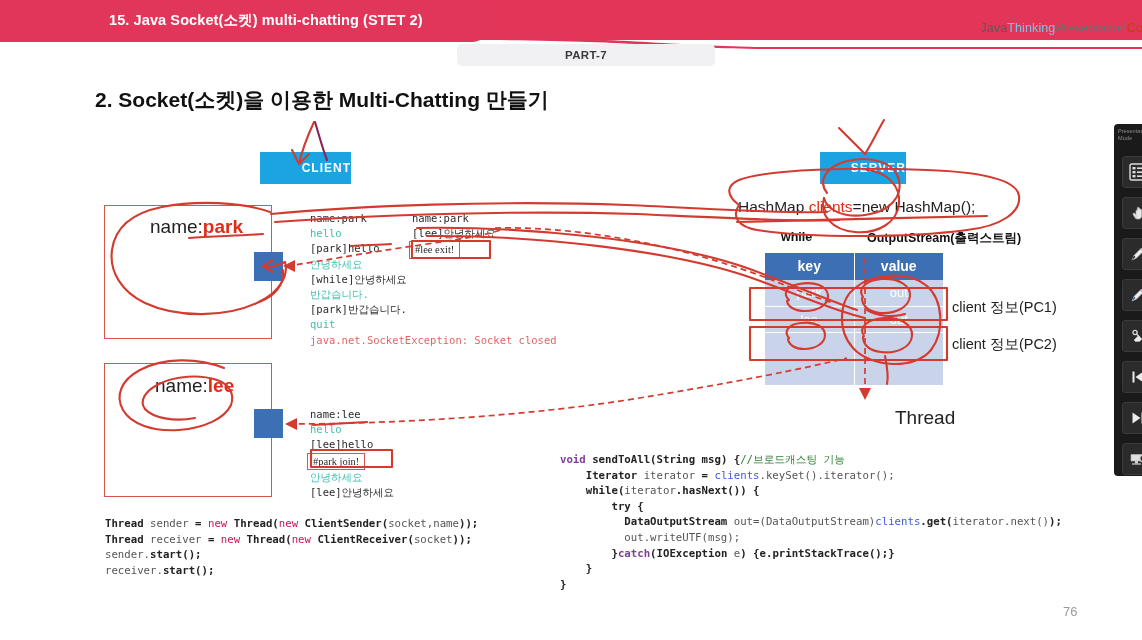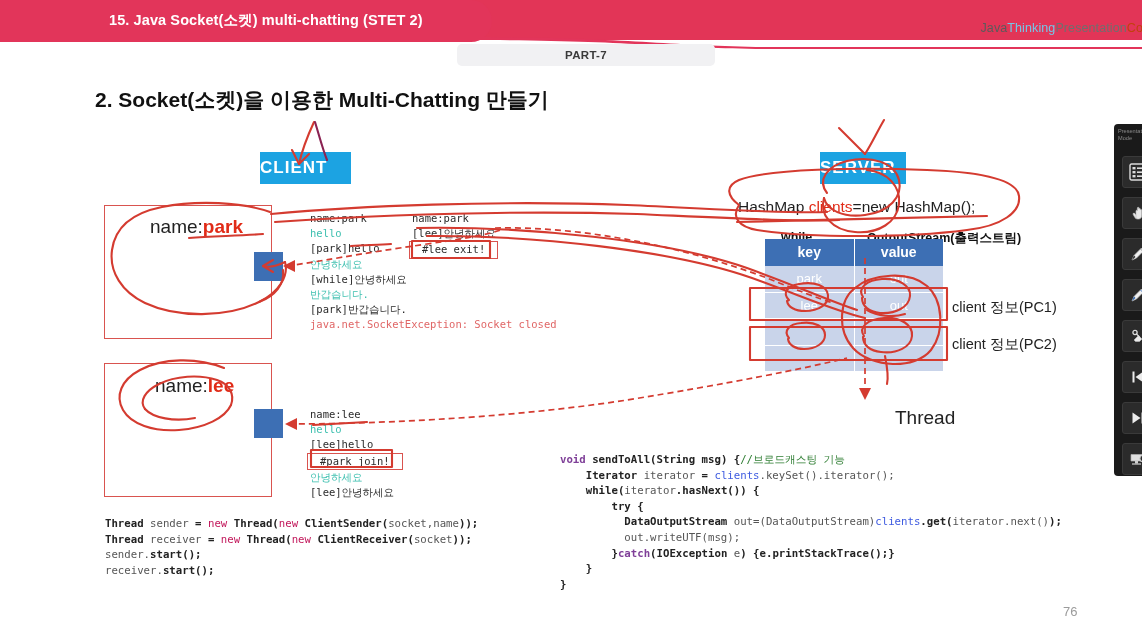--- a/index.html
+++ b/index.html
@@ -52,22 +52,22 @@
 
   
   .slide-title{
     position:absolute;left:68px;top:86px;
     font-size:21px;font-weight:bold;color:#111;white-space:nowrap;
   }
 
   
   .lblbox{
     position:absolute;background:#1CA3E2;color:#fff;
-    font-weight:bold;font-size:17px;letter-spacing:1px;
-    text-align:left;
+    font-weight:bold;font-size:12px;letter-spacing:1px;
+    text-align:right;
   }
   #client-box{left:233px;top:152px;width:91px;height:32px;line-height:32px;}
   #server-box{left:793px;top:152px;width:86px;height:32px;line-height:32px;}
 
   
   .winbox{position:absolute;border:1.6px solid #D9534F;background:#fff;}
   #win-park{left:77px;top:205px;width:166px;height:132px;}
   #win-lee{left:77px;top:363px;width:166px;height:132px;}
   .winname{
     position:absolute;font-size:19px;color:#222;white-space:nowrap;
@@ -84,39 +84,40 @@
     position:absolute;font-family:"DejaVu Sans Mono", monospace;
     font-size:10.5px;line-height:15.2px;white-space:nowrap;
   }
   .c-dark{color:#2b2b2b;}
   .c-teal{color:#3fc0b0;}
   .c-red{color:#e06666;}
   #con-park{left:283px;top:211px;}
   #con-lee2{left:283px;top:407px;}
   #con-park2{left:385px;top:211px;}
   .boxed{
-    display:inline-block;border:1.6px solid #D9534F;padding:0 12px;
+    display:inline-block;border:1.6px solid #D9534F;padding:0 5px;
     margin-left:-3px;
+    font-family:Liberation Serif, serif;
   }
 
   
   .hashmap{
     position:absolute;left:711px;top:198px;
     font-size:15.5px;color:#1f1f1f;white-space:nowrap;
   }
   .hashmap .hl{color:#E12B17;}
   .sublabel{
     position:absolute;font-size:12.5px;font-weight:bold;color:#111;
     white-space:nowrap;
   }
   #lbl-name{left:754px;top:230px;}
   #lbl-ostream{left:840px;top:230px;}
 
   
-  #kvtable{position:absolute;left:738px;top:239px;width:178px;height:133px;}
+  #kvtable{position:absolute;left:738px;top:253px;width:178px;height:133px;}
   .kv-head{display:flex;height:27px;}
   .kv-head div{
     flex:1;background:#3D6FB4;color:#fff;font-weight:bold;font-size:14px;
     text-align:center;line-height:27px;border-right:1.5px solid #fff;
   }
   .kv-head div:last-child{border-right:none;}
   .kv-row{display:flex;height:26.5px;}
   .kv-row div{
     flex:1;background:#c9d4ea;color:#ffffff;font-size:13px;
     text-align:center;line-height:26.5px;border-right:1.5px solid #fff;
@@ -202,20 +203,21 @@
   <div class="bluesq" id="sq-lee"></div>
 
   <div class="console" id="con-park">
       <div><span class="c-dark">name:park</span></div>
       <div><span class="c-teal">hello</span></div>
       <div><span class="c-dark">[park]hello</span></div>
       <div><span class="c-teal">안녕하세요</span></div>
       <div><span class="c-dark">[while]안녕하세요</span></div>
       <div><span class="c-teal">반갑습니다.</span></div>
       <div><span class="c-dark">[park]반갑습니다.</span></div>
+      <div><span class="c-teal">quit</span></div>
       <div><span class="c-red">java.net.SocketException: Socket closed</span></div>
     </div>
   <div class="console" id="con-park2">
       <div><span class="c-dark">name:park</span></div>
       <div><span class="c-dark">[lee]안녕하세요</span></div>
       <div><span class="c-dark boxed">#lee exit!</span></div>
     </div>
   <div class="console" id="con-lee2">
       <div><span class="c-dark">name:lee</span></div>
       <div><span class="c-teal">hello</span></div>

